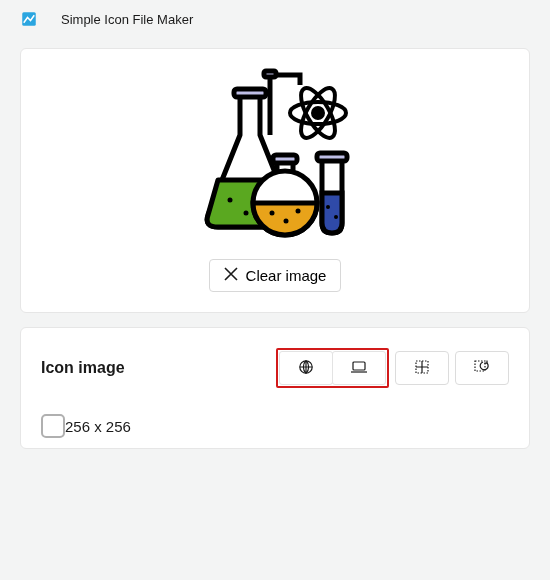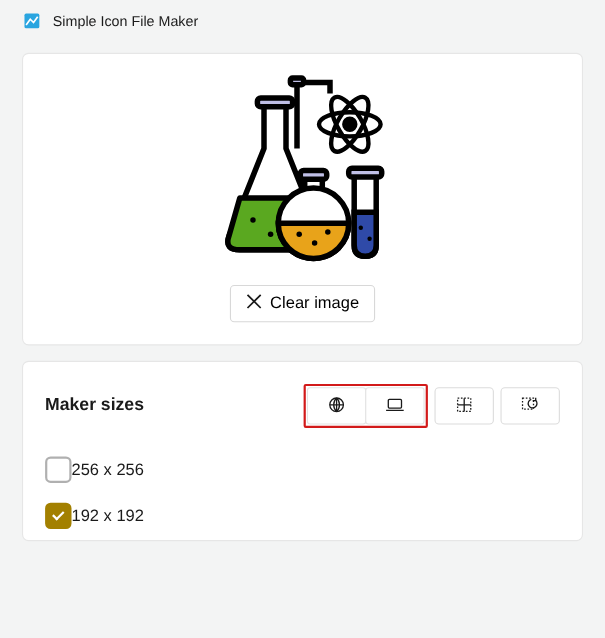--- a/index.html
+++ b/index.html
@@ -14,20 +14,21 @@
     color: #1a1a1a;
   }
   .header {
     display: flex;
     align-items: center;
     padding: 10px 20px 6px 20px;
     gap: 10px;
   }
   .app-title {
     font-size: 13px;
+    margin-left: 13px;
   }
   .app-logo {
     width: 18px;
     height: 18px;
   }
   .card {
     background: #fff;
     border: 1px solid #e6e6e6;
     border-radius: 6px;
     margin: 14px 20px;
@@ -41,21 +42,21 @@
   .preview-image-wrap {
     width: 170px;
     height: 180px;
     display: flex;
     align-items: center;
     justify-content: center;
   }
   .clear-btn {
     margin-top: 14px;
     display: inline-flex;
-    align-items: flex-start;
+    align-items: center;
     gap: 8px;
     padding: 7px 14px;
     background: #fff;
     border: 1px solid #d8d8d8;
     border-radius: 4px;
     font-size: 15px;
     cursor: pointer;
   }
   .sizes-card {
     padding: 20px 20px 10px 20px;
@@ -202,21 +203,21 @@
             <path d="M1 1 L13 13 M13 1 L1 13" stroke="#1a1a1a" stroke-width="1.6"></path>
           </svg>
       </span>
       <span>Clear image</span>
     </button>
   </div>
 </div>
 
 <div class="card sizes-card">
   <div class="sizes-header">
-    <span class="section-title">Maker sizes</span>
+    <span class="section-title">Icon image</span>
     <div class="btn-row">
       <div class="tri-group">
         <button class="icon-btn">
           <span>
             <svg width="16" height="16" viewBox="0 0 16 16" fill="none" stroke="#1a1a1a" stroke-width="1.2">
               <circle cx="8" cy="8" r="6.2"></circle>
               <path d="M1.8 8 H14.2 M8 1.8 V14.2"></path>
               <path d="M8 1.8 C4.5 5 4.5 11 8 14.2 M8 1.8 C11.5 5 11.5 11 8 14.2"></path>
             </svg>
           </span>
@@ -248,18 +249,14 @@
         </span>
       </button>
     </div>
   </div>
 
   <div class="size-list">
     <div class="size-row">
       <span class="chk"></span>
       <span class="size-label">256 x 256</span>
     </div>
-    <div class="size-row">
-      <span class="chk checked"></span>
-      <span class="size-label">192 x 192</span>
-    </div>
   </div>
 </div>
 
 </body></html>

